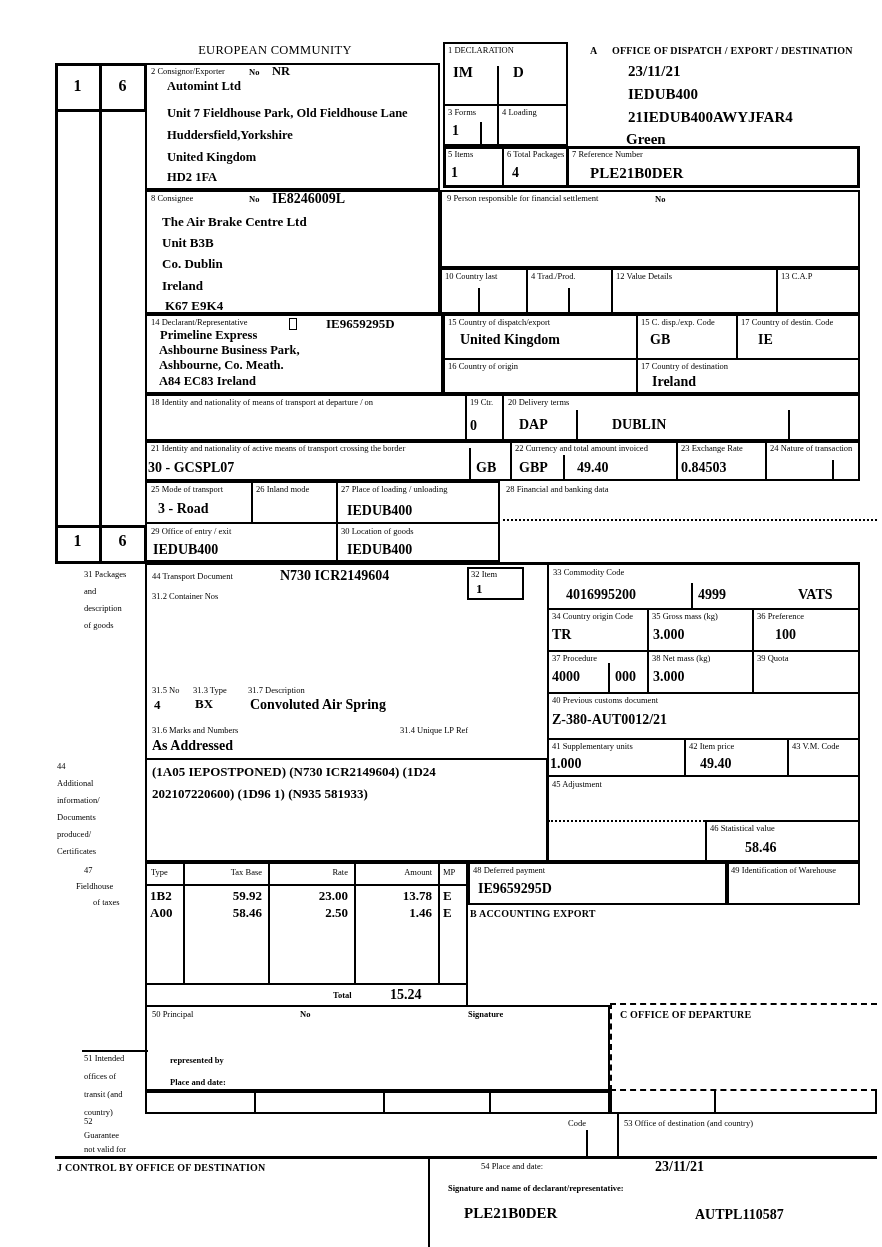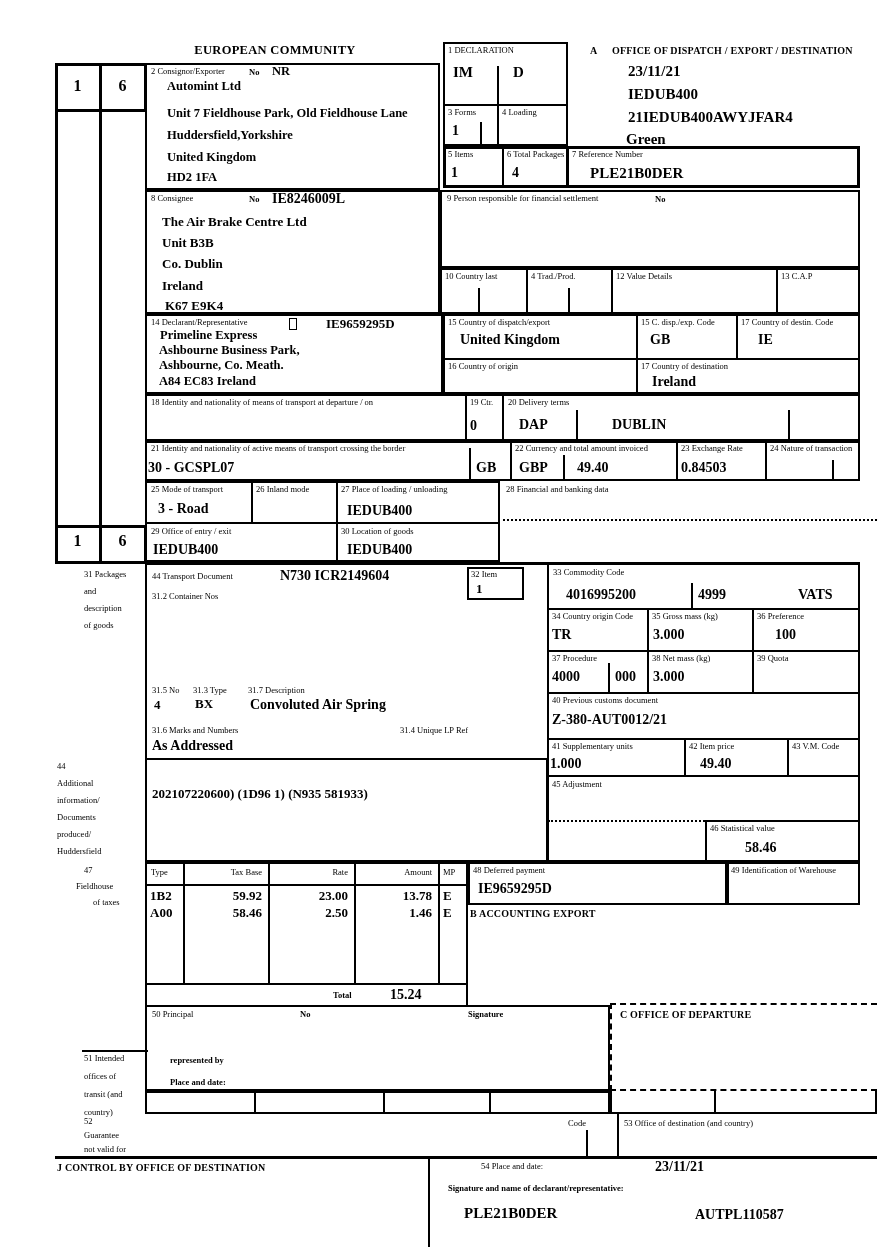--- a/index.html
+++ b/index.html
@@ -21,21 +21,21 @@
   .dash-h{height:0;border-top:2px dashed #000;}
   .dash-v{width:0;border-left:2px dashed #000;}
   .tr{text-align:right;}
   .tc{text-align:center;}
 </style>
 </head>
 <body>
 
 <div class="form">
 
-  <div class="a tc" style="left:190px;top:43px;width:170px;font-size:12.5px;font-weight:bold;letter-spacing:.3px;">EUROPEAN COMMUNITY</div>
+  <div class="a tc" style="left:190px;top:43px;width:170px;font-size:12.5px;font-weight:normal;letter-spacing:.3px;">EUROPEAN COMMUNITY</div>
 
   <div class="a bx3" style="left:55px;top:63px;width:92px;height:49px;"></div>
   <div class="a vlne" style="left:99px;top:63px;height:49px;width:3px;"></div>
   <div class="a v16 tc" style="left:55px;top:77px;width:45px;">1</div>
   <div class="a v16 tc" style="left:100px;top:77px;width:45px;">6</div>
   <div class="a vlne" style="left:55px;top:110px;height:418px;width:3px;"></div>
   <div class="a vlne" style="left:99px;top:110px;height:418px;width:3px;"></div>
   <div class="a bx3" style="left:55px;top:525px;width:92px;height:39px;"></div>
   <div class="a vlne" style="left:99px;top:525px;height:39px;width:3px;"></div>
   <div class="a v16 tc" style="left:55px;top:532px;width:45px;">1</div>
@@ -230,22 +230,23 @@
   <div class="a v14" style="left:250px;top:697px;">Convoluted Air Spring</div>
   <div class="a lbl" style="left:152px;top:726px;">31.6 Marks and Numbers</div>
   <div class="a v14" style="left:152px;top:738px;">As Addressed</div>
   <div class="a lbl" style="left:400px;top:726px;">31.4 Unique LP Ref</div>
 
   <div class="a lbl" style="left:57px;top:762px;">44</div>
   <div class="a lbl" style="left:57px;top:779px;">Additional</div>
   <div class="a lbl" style="left:57px;top:796px;">information/</div>
   <div class="a lbl" style="left:57px;top:813px;">Documents</div>
   <div class="a lbl" style="left:57px;top:830px;">produced/</div>
-  <div class="a lbl" style="left:57px;top:847px;">Huddersfield</div>
+  <div class="a lbl" style="left:57px;top:847px;">Certificates</div>
   <div class="a bx" style="left:145px;top:758px;width:403px;height:104px;"></div>
+  <div class="a v13" style="left:152px;top:764px;">(1A05 IEPOSTPONED) (N730 ICR2149604) (1D24</div>
   <div class="a v13" style="left:152px;top:786px;">202107220600) (1D96 1) (N935 581933)</div>
 
   <div class="a dot-h" style="left:548px;top:820px;width:157px;"></div>
   <div class="a" style="left:547px;top:820px;height:42px;width:0;border-left:2.5px dotted #000;"></div>
   <div class="a bx" style="left:705px;top:820px;width:155px;height:42px;"></div>
   <div class="a lbl" style="left:710px;top:824px;">46 Statistical value</div>
   <div class="a v14" style="left:745px;top:840px;">58.46</div>
 
   <div class="a lbl" style="left:84px;top:866px;">47</div>
   <div class="a lbl" style="left:76px;top:882px;">Fieldhouse</div>

